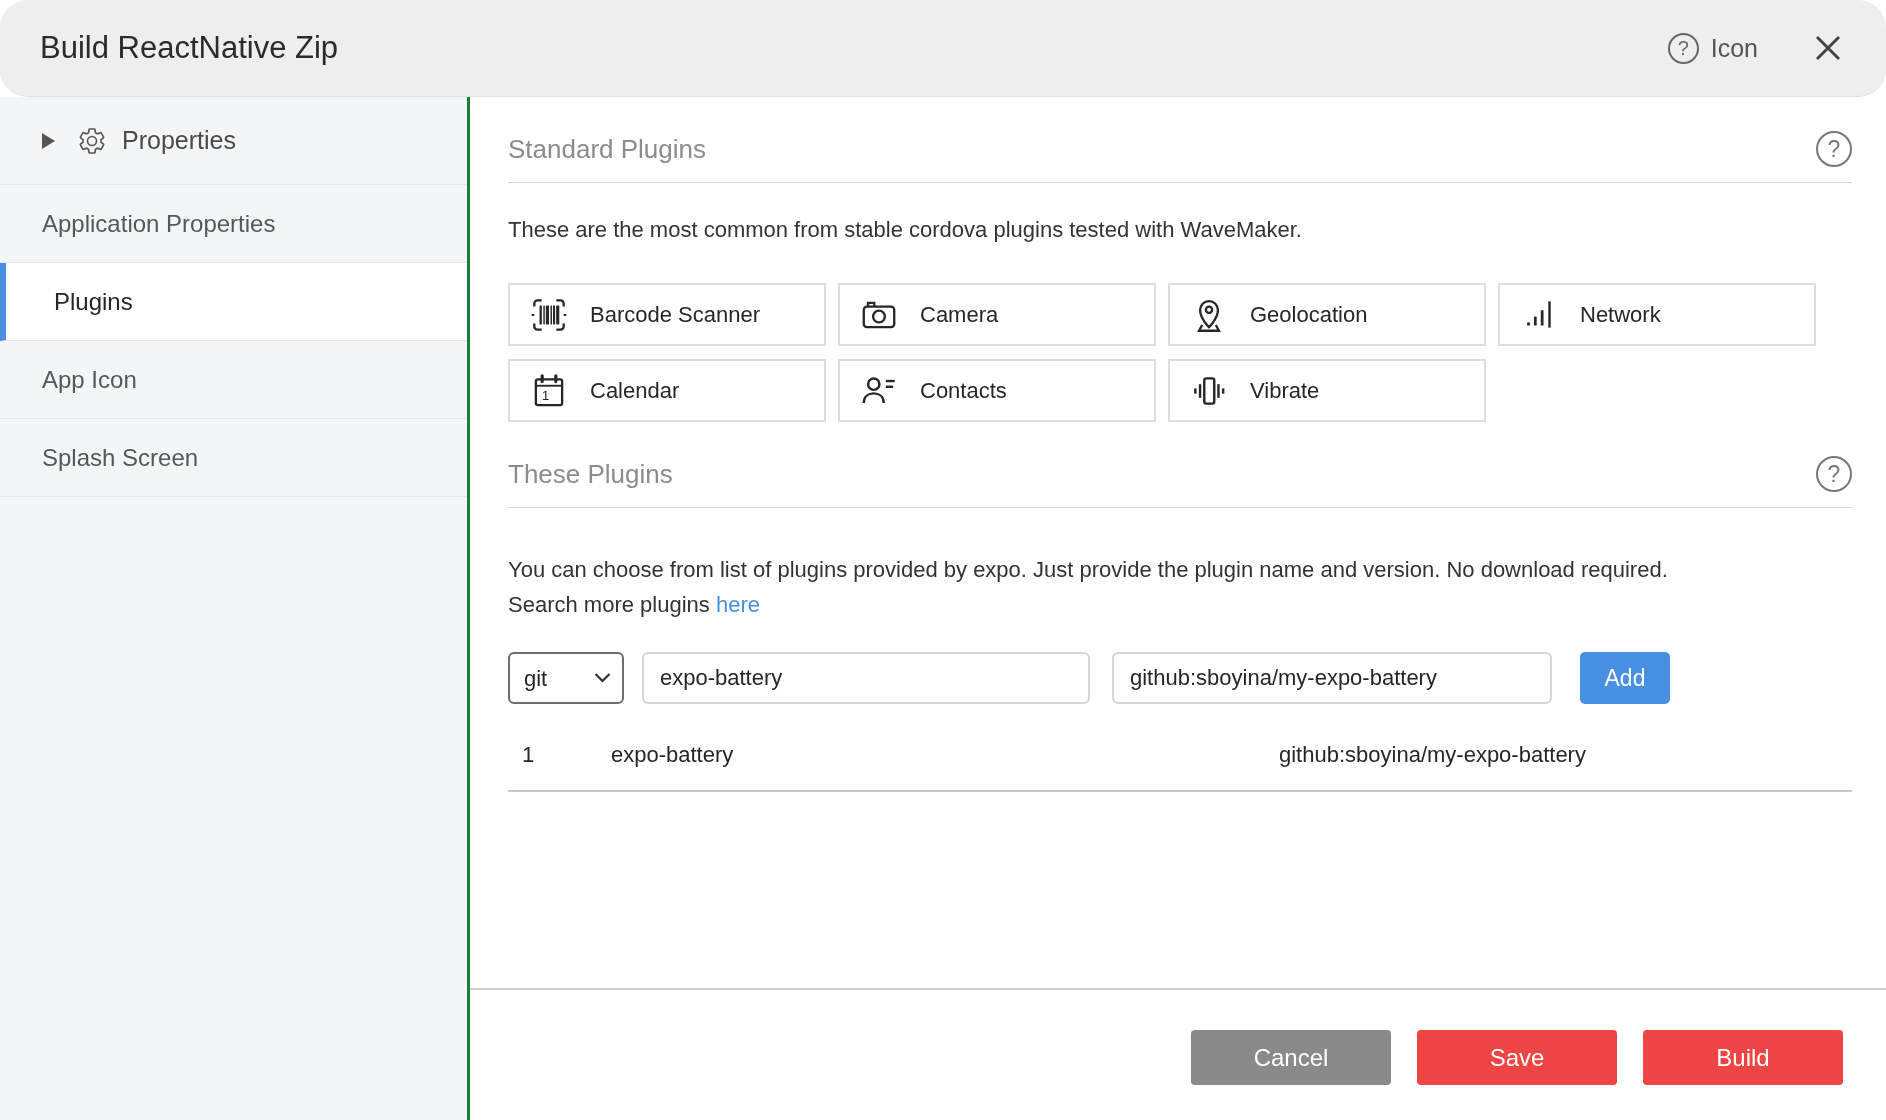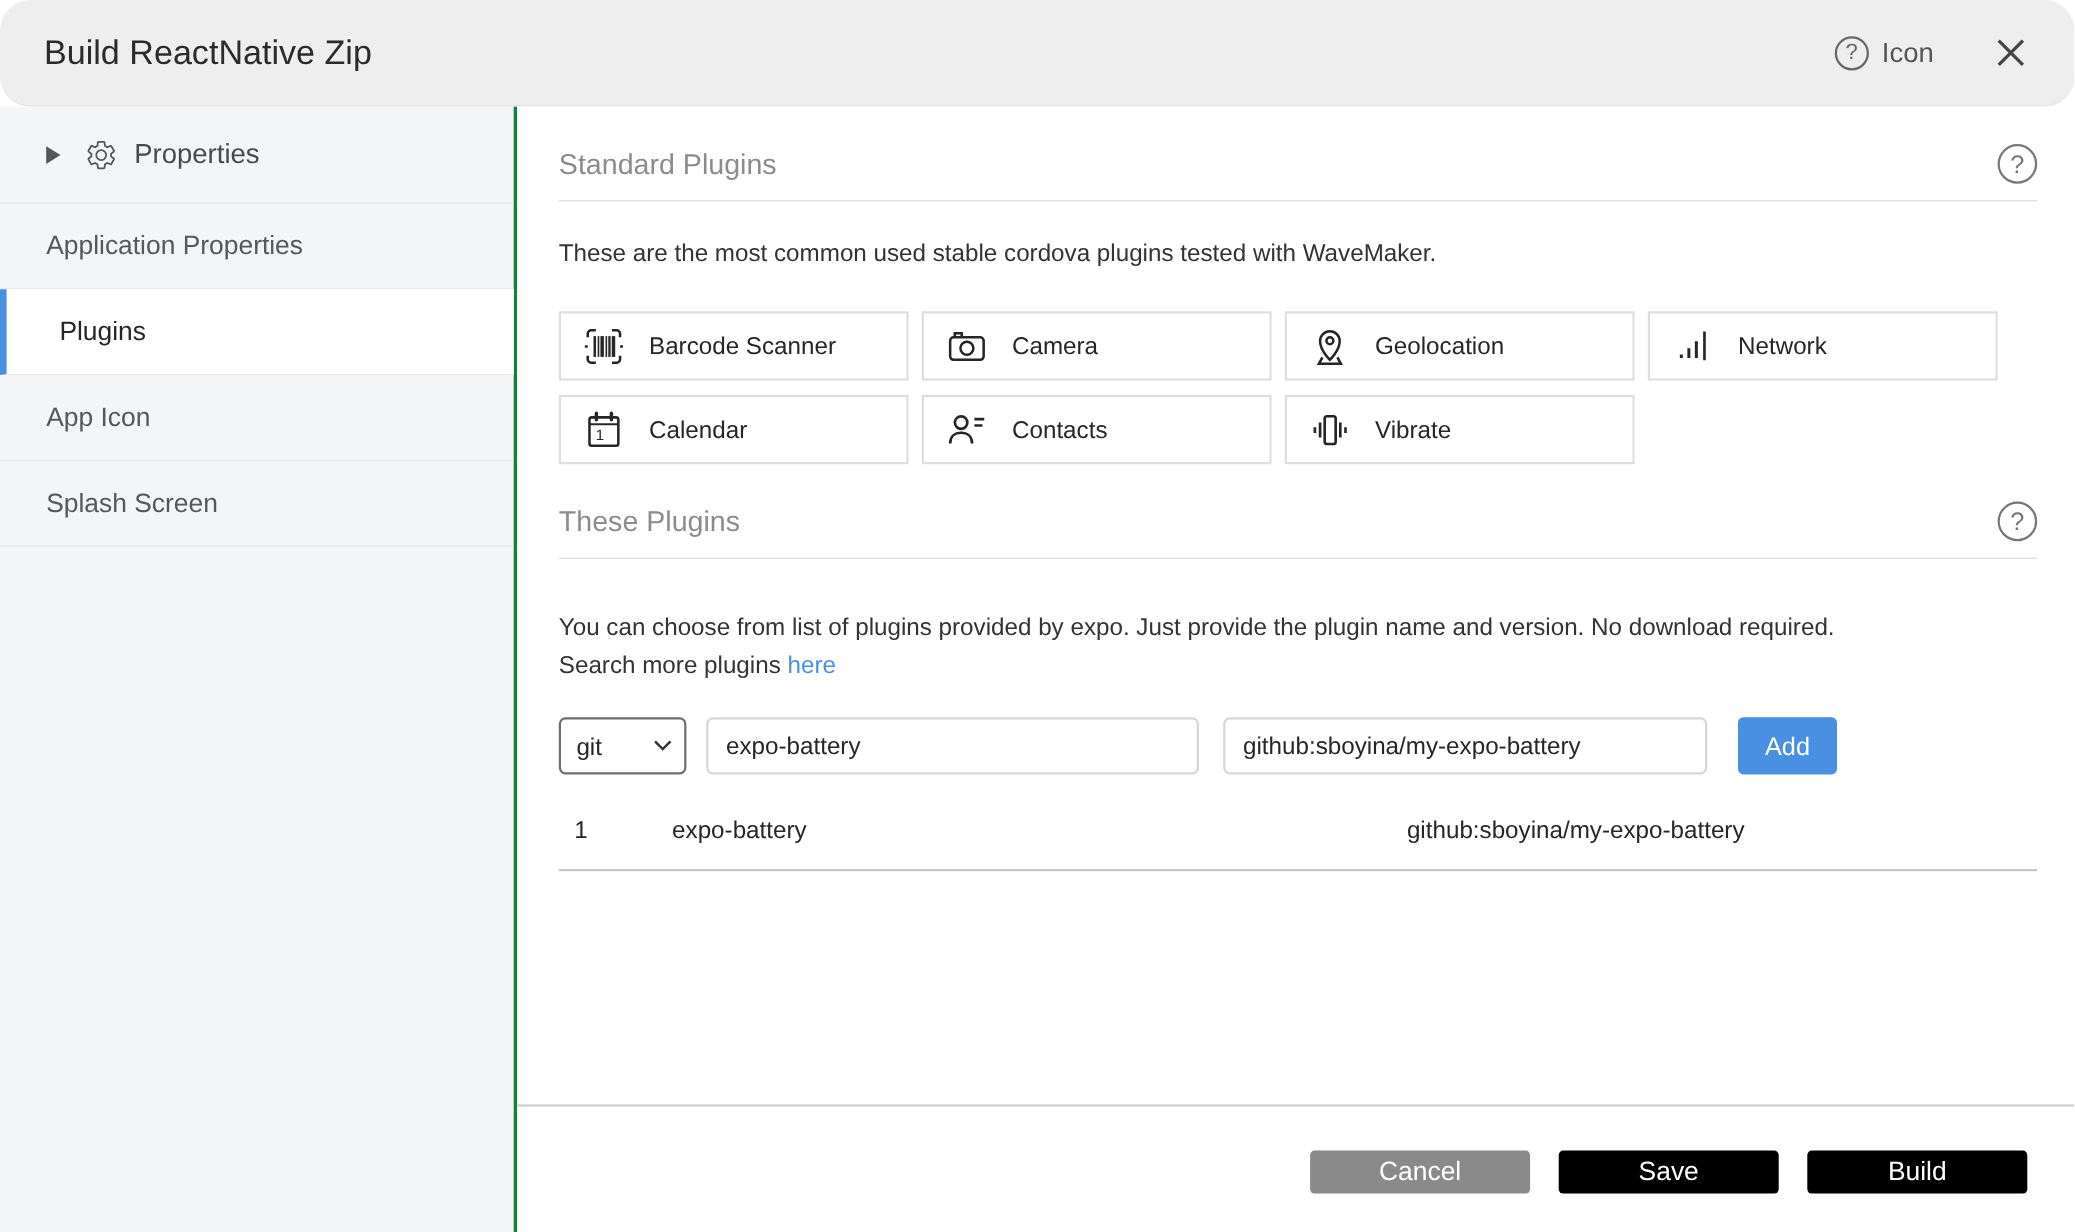--- a/index.html
+++ b/index.html
@@ -123,25 +123,25 @@
   .col-idx { width: 103px; padding-left: 14px; }
   .col-name { width: 668px; }
   .col-loc { flex: 1; }
   .table-divider { border-bottom: 2px solid #c6c6c6; margin-top: 12px; }
 
   
   .footer { margin-top: auto; }
   .footer-divider { border-top: 2px solid #cfcfcf; }
   .footer-buttons { display: flex; justify-content: flex-end; gap: 26px; padding: 40px 43px 35px 0; }
   .btn {
-    width: 200px; height: 39px; border: none; border-radius: 4px;
+    width: 200px; height: 55px; border: none; border-radius: 4px;
     color: #fff; font-size: 24px; font-family: inherit; cursor: pointer;
   }
   .btn-cancel { background: #8a8a8a; }
-  .btn-primary { background: #000000; }
+  .btn-primary { background: #ef4444; }
 
   svg { display: block; }
 </style>
 </head>
 <body>
 
 <div class="app">
 
   <div class="header">
     <div class="title">Build ReactNative Zip</div>
@@ -188,21 +188,21 @@
 
     <div class="main">
       <div class="content">
 
         <div class="section-head">
           <span class="section-title">Standard Plugins</span>
           <span class="help-circle">?</span>
         </div>
         <div class="section-divider"></div>
 
-        <div class="desc">These are the most common used stable cordova plugins tested with WaveMaker.</div>
+        <div class="desc">These are the most common from stable cordova plugins tested with WaveMaker.</div>
 
         <div class="cards">
 
           <div class="card">
             <span class="plug-icon">
               <svg width="42" height="42" viewBox="0 0 40 40" fill="none" stroke="#262626" stroke-width="2.2">
                 <path d="M6 12 V9 a3 3 0 0 1 3-3 h4"></path>
                 <path d="M27 6 h4 a3 3 0 0 1 3 3 v3"></path>
                 <path d="M34 28 v3 a3 3 0 0 1-3 3 h-4"></path>
                 <path d="M13 34 H9 a3 3 0 0 1-3-3 v-3"></path>

